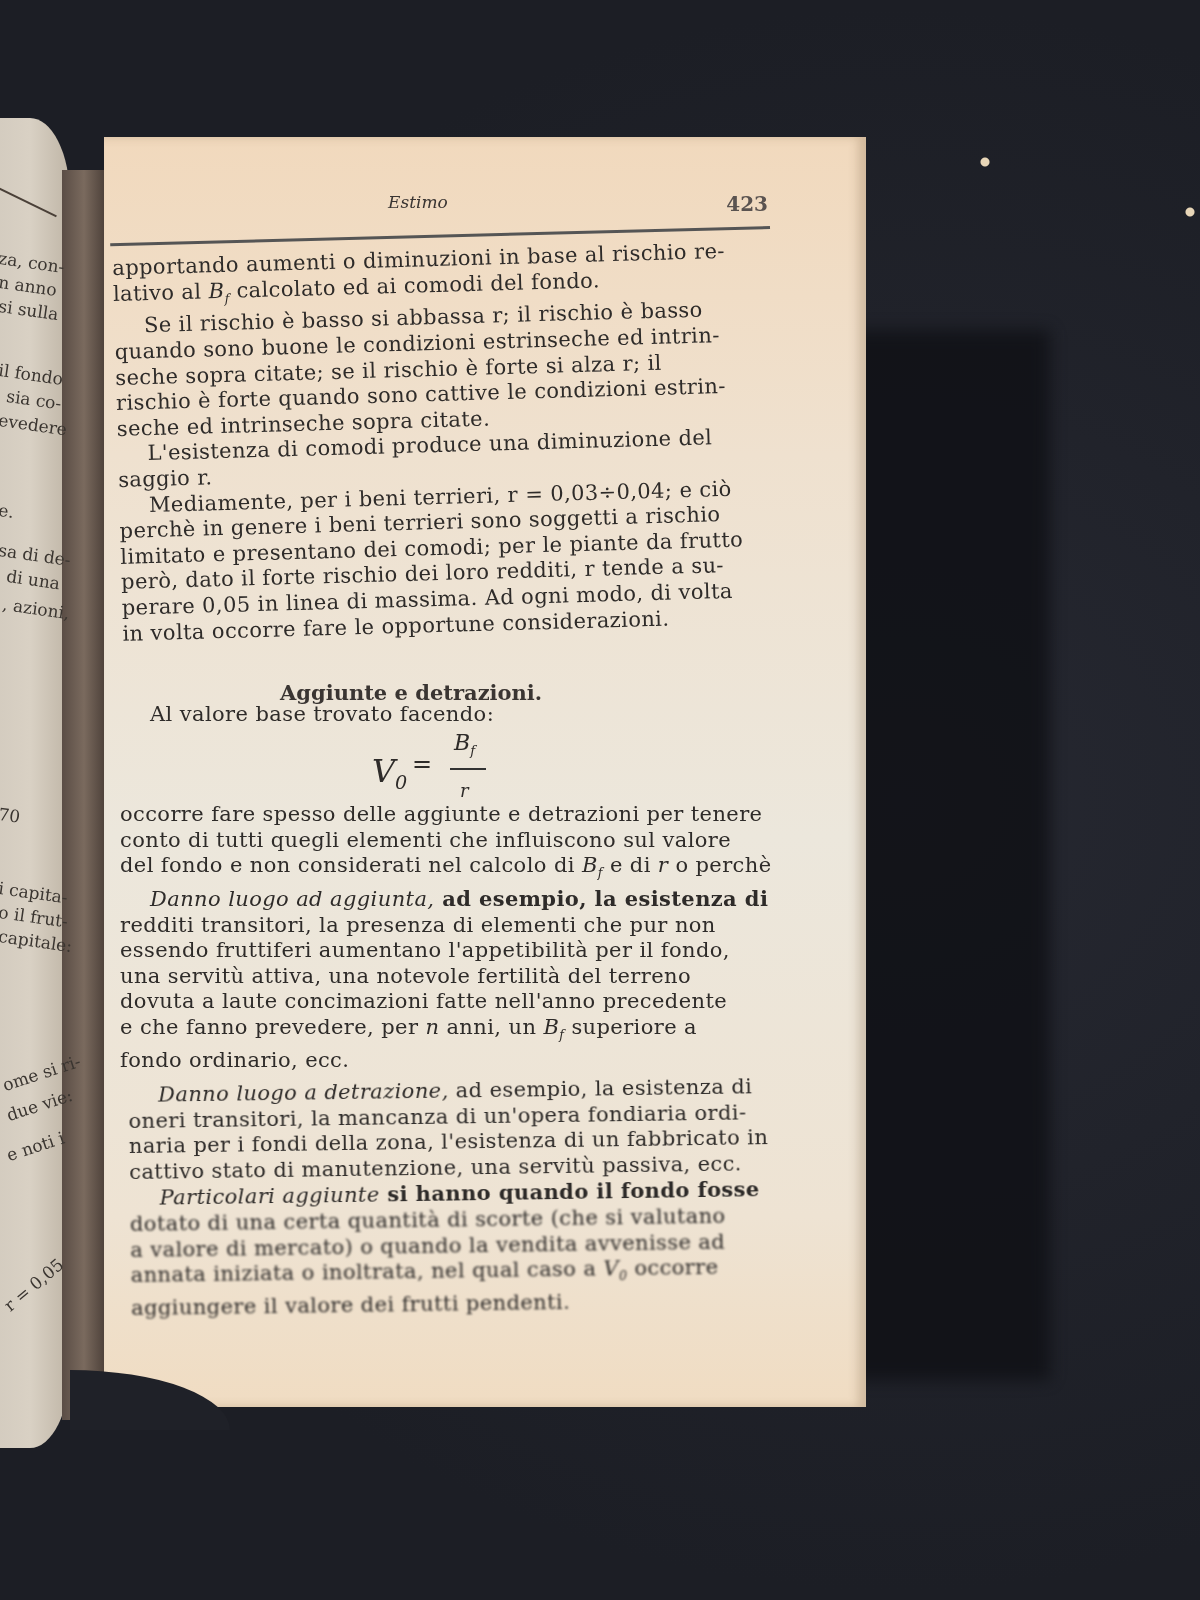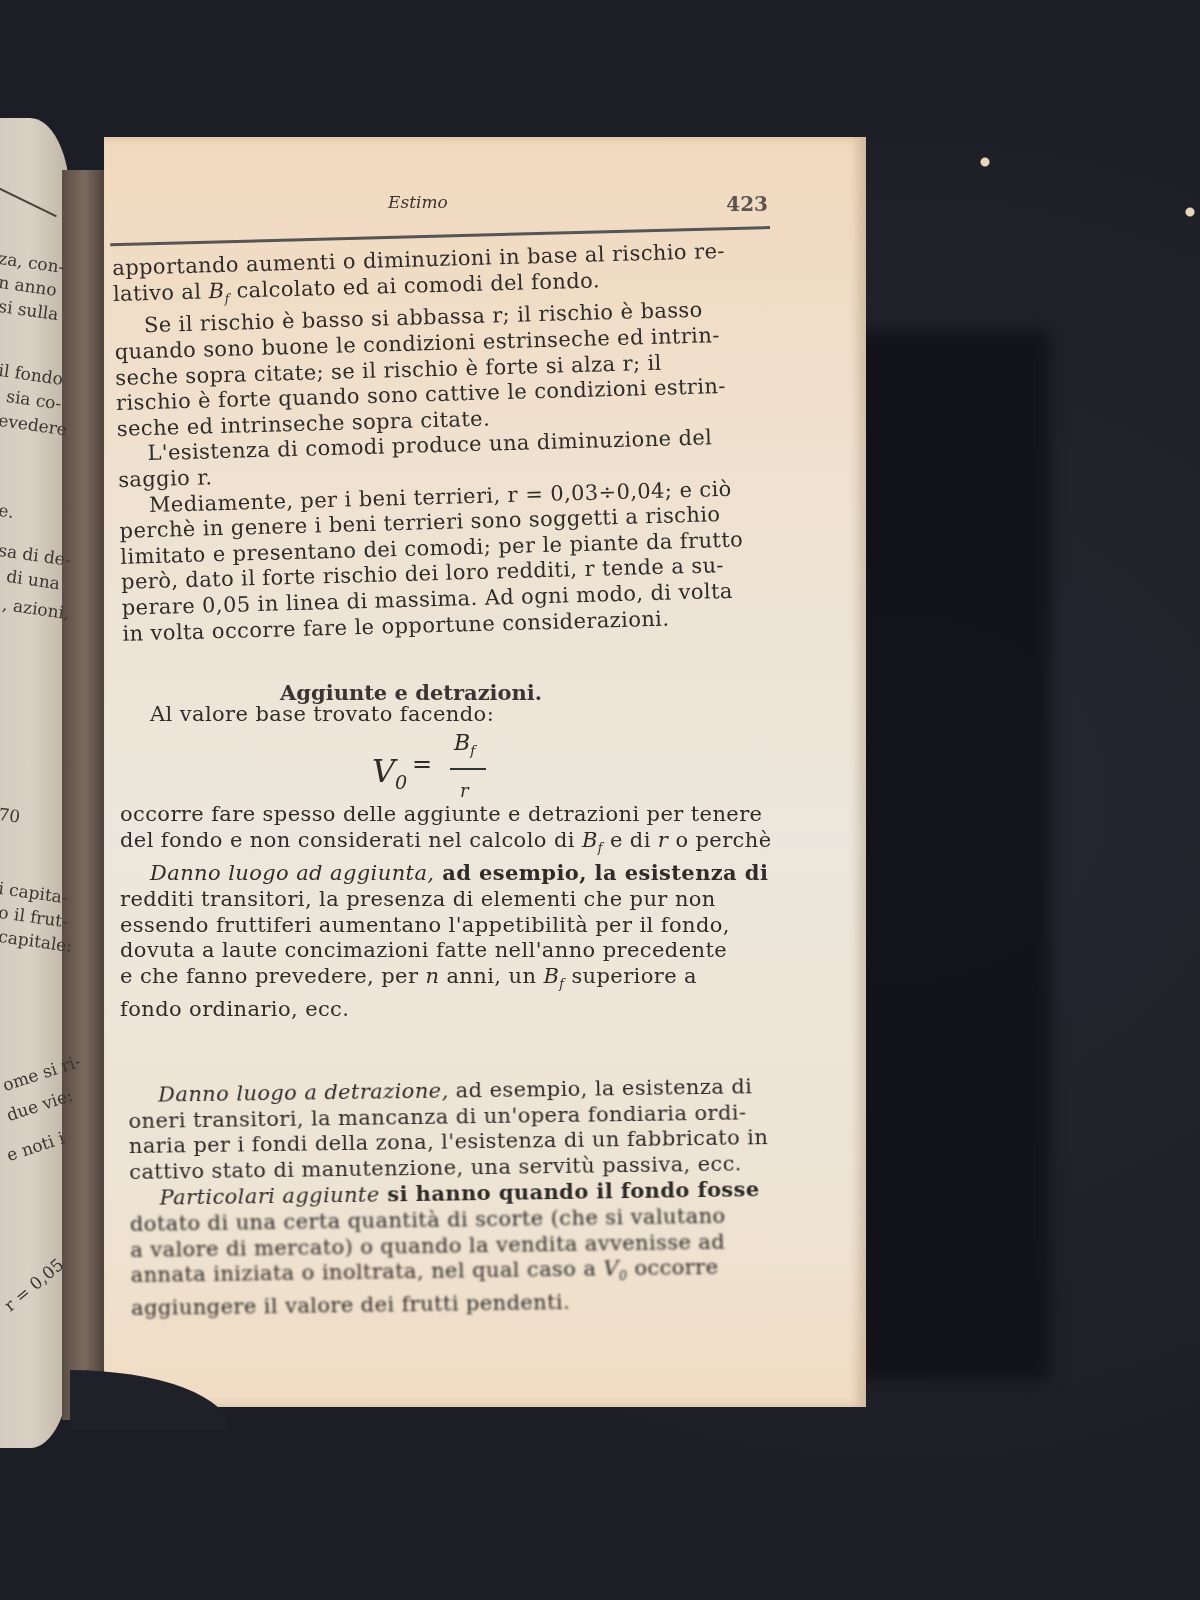--- a/index.html
+++ b/index.html
@@ -142,25 +142,27 @@
 <div class="formula">
   <span class="lhs"><span>V</span><sub>0</sub></span>
   <span class="eq">=</span>
   <span class="num"><span>B</span><sub>f</sub></span>
   <span class="bar"></span>
   <span class="den">r</span>
 </div>
 
 <div class="text-block" style="top:802px;left:120px;width:655px">
   <p>occorre fare spesso delle aggiunte e detrazioni per tenere</p>
+  <p>conto di tutti quegli elementi che influiscono sul valore</p>
   <p>del fondo e non considerati nel calcolo di <i class="sym">B<sub>f</sub></i> e di <i class="sym">r</i> o perchè</p>
 
   <p class="indent"><i>Danno luogo ad aggiunta,</i><b> ad esempio, la esistenza di</b></p>
   <p>redditi transitori, la presenza di elementi che pur non</p>
   <p>essendo fruttiferi aumentano l'appetibilità per il fondo,</p>
+  <p>una servitù attiva, una notevole fertilità del terreno</p>
   <p class="blur">dovuta a laute concimazioni fatte nell'anno precedente</p>
   <p>e che fanno prevedere, per <i class="sym">n</i> anni, un <i class="sym">B<sub>f</sub></i> superiore a</p>
   <p>fondo ordinario, ecc.</p>
 </div>
 
 <div class="text-block warp1" style="top:1083px;left:128px;width:655px;transform:rotate(-0.8deg)">
   <p class="indent blur"><i>Danno luogo a detrazione,</i><span> ad esempio, la esistenza di</span></p>
   <p class="blur">oneri transitori, la mancanza di un'opera fondiaria ordi-</p>
   <p class="blur">naria per i fondi della zona, l'esistenza di un fabbricato in</p>
   <p class="blur">cattivo stato di manutenzione, una servitù passiva, ecc.</p>

